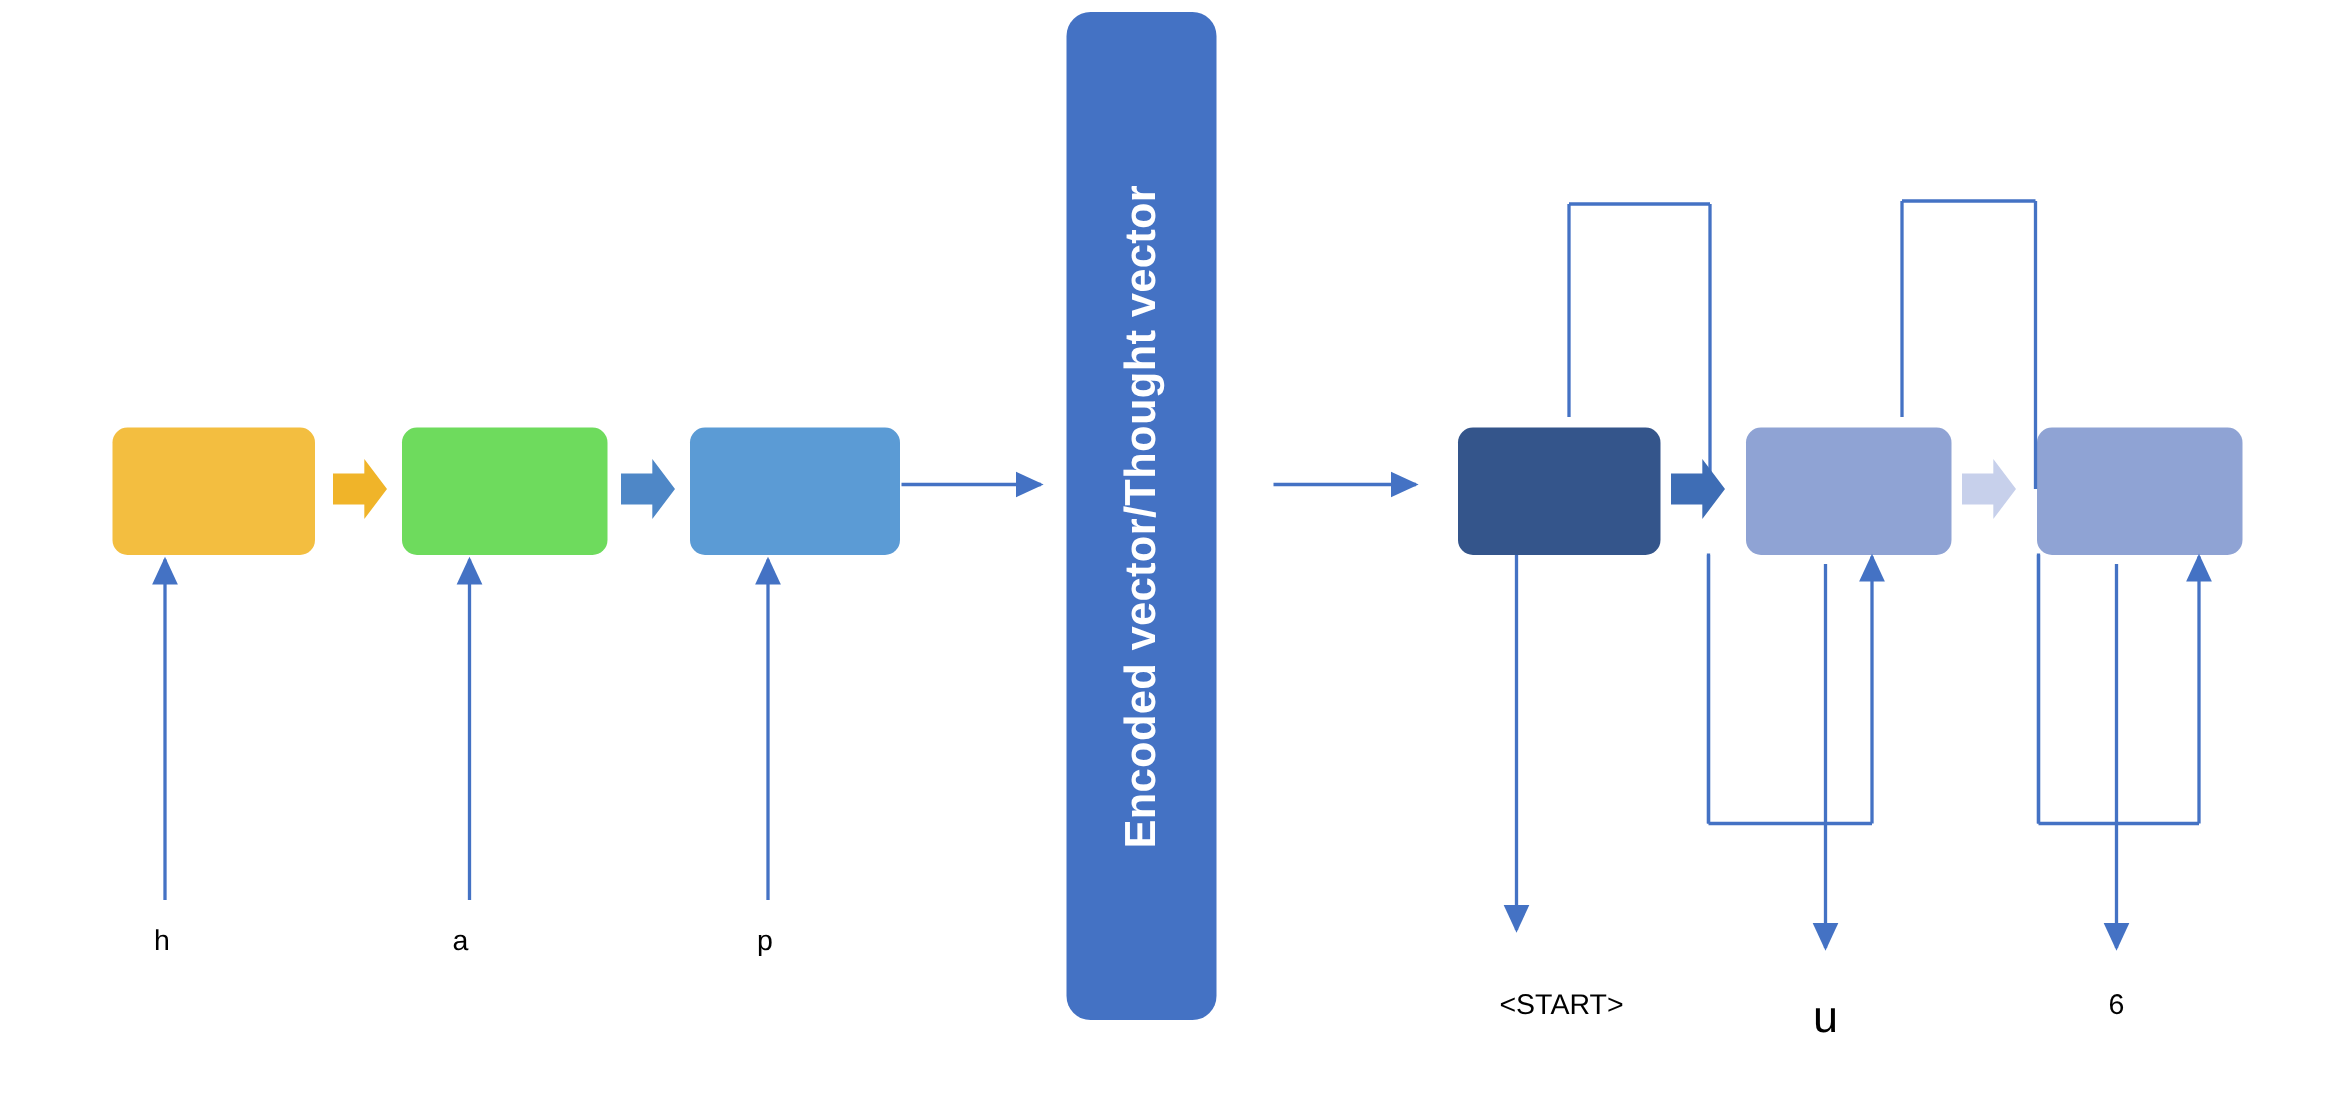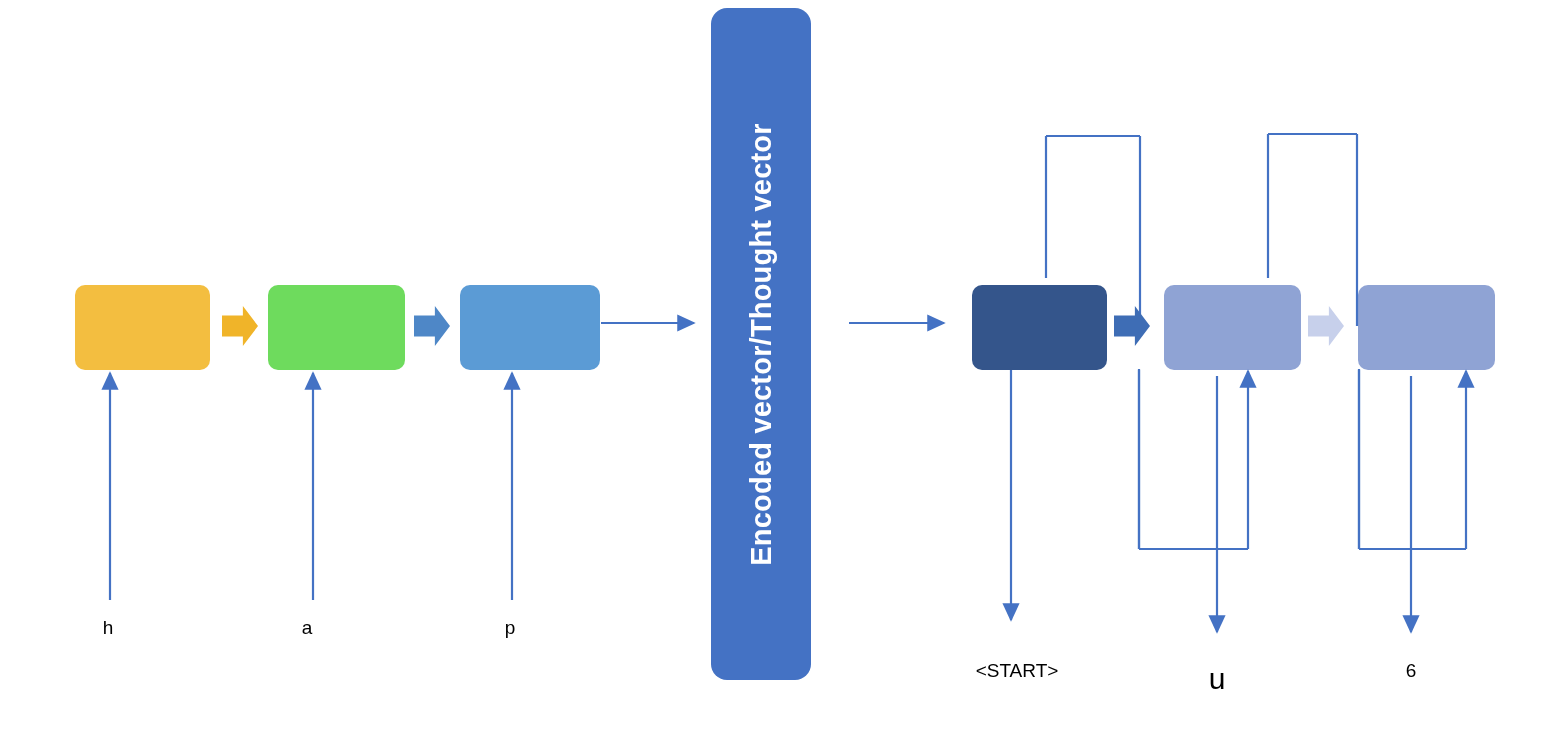--- a/index.html
+++ b/index.html
@@ -73,21 +73,21 @@
   </div>
 
   <div class="node-box" id="dec-cell-0" style="left: 972px; top: 285px; width: 135px; height: 85px; background: rgb(52, 85, 139);"></div>
   <div class="node-box" id="dec-cell-1" style="left: 1164px; top: 285px; width: 137px; height: 85px; background: rgb(143, 163, 212);"></div>
   <div class="node-box" id="dec-cell-2" style="left: 1358px; top: 285px; width: 137px; height: 85px; background: rgb(143, 163, 212);"></div>
 
   <div class="token-label" id="in-label-0" style="left: 8px; top: 617px; width: 200px;">h</div>
   <div class="token-label" id="in-label-1" style="left: 207px; top: 617px; width: 200px;">a</div>
   <div class="token-label" id="in-label-2" style="left: 410px; top: 617px; width: 200px;">p</div>
 
-  <div class="token-label" id="out-label-0" style="left: 917px; top: 660px; width: 200px;">&lt;START&gt;</div>
+  <div class="token-label" id="out-label-0" style="left: 941px; top: 660px; width: 200px;">&lt;START&gt;</div>
   <div class="token-label big" id="out-label-1" style="left: 1117px; top: 662px; width: 200px;">u</div>
   <div class="token-label" id="out-label-2" style="left: 1311px; top: 660px; width: 200px;">6</div>
 
   <svg class="overlay" id="overlay" viewBox="0 0 1566 746">
     <defs>
       <marker id="arrowRight" markerWidth="9" markerHeight="9" refX="7.6" refY="4.5" orient="auto" markerUnits="strokeWidth">
         <path d="M0,0.6 L8.4,4.5 L0,8.4 z" fill="#4472C4"></path>
       </marker>
       <marker id="arrowDown" markerWidth="9" markerHeight="9" refX="7.6" refY="4.5" orient="auto" markerUnits="strokeWidth">
         <path d="M0,0.6 L8.4,4.5 L0,8.4 z" fill="#4472C4"></path>

